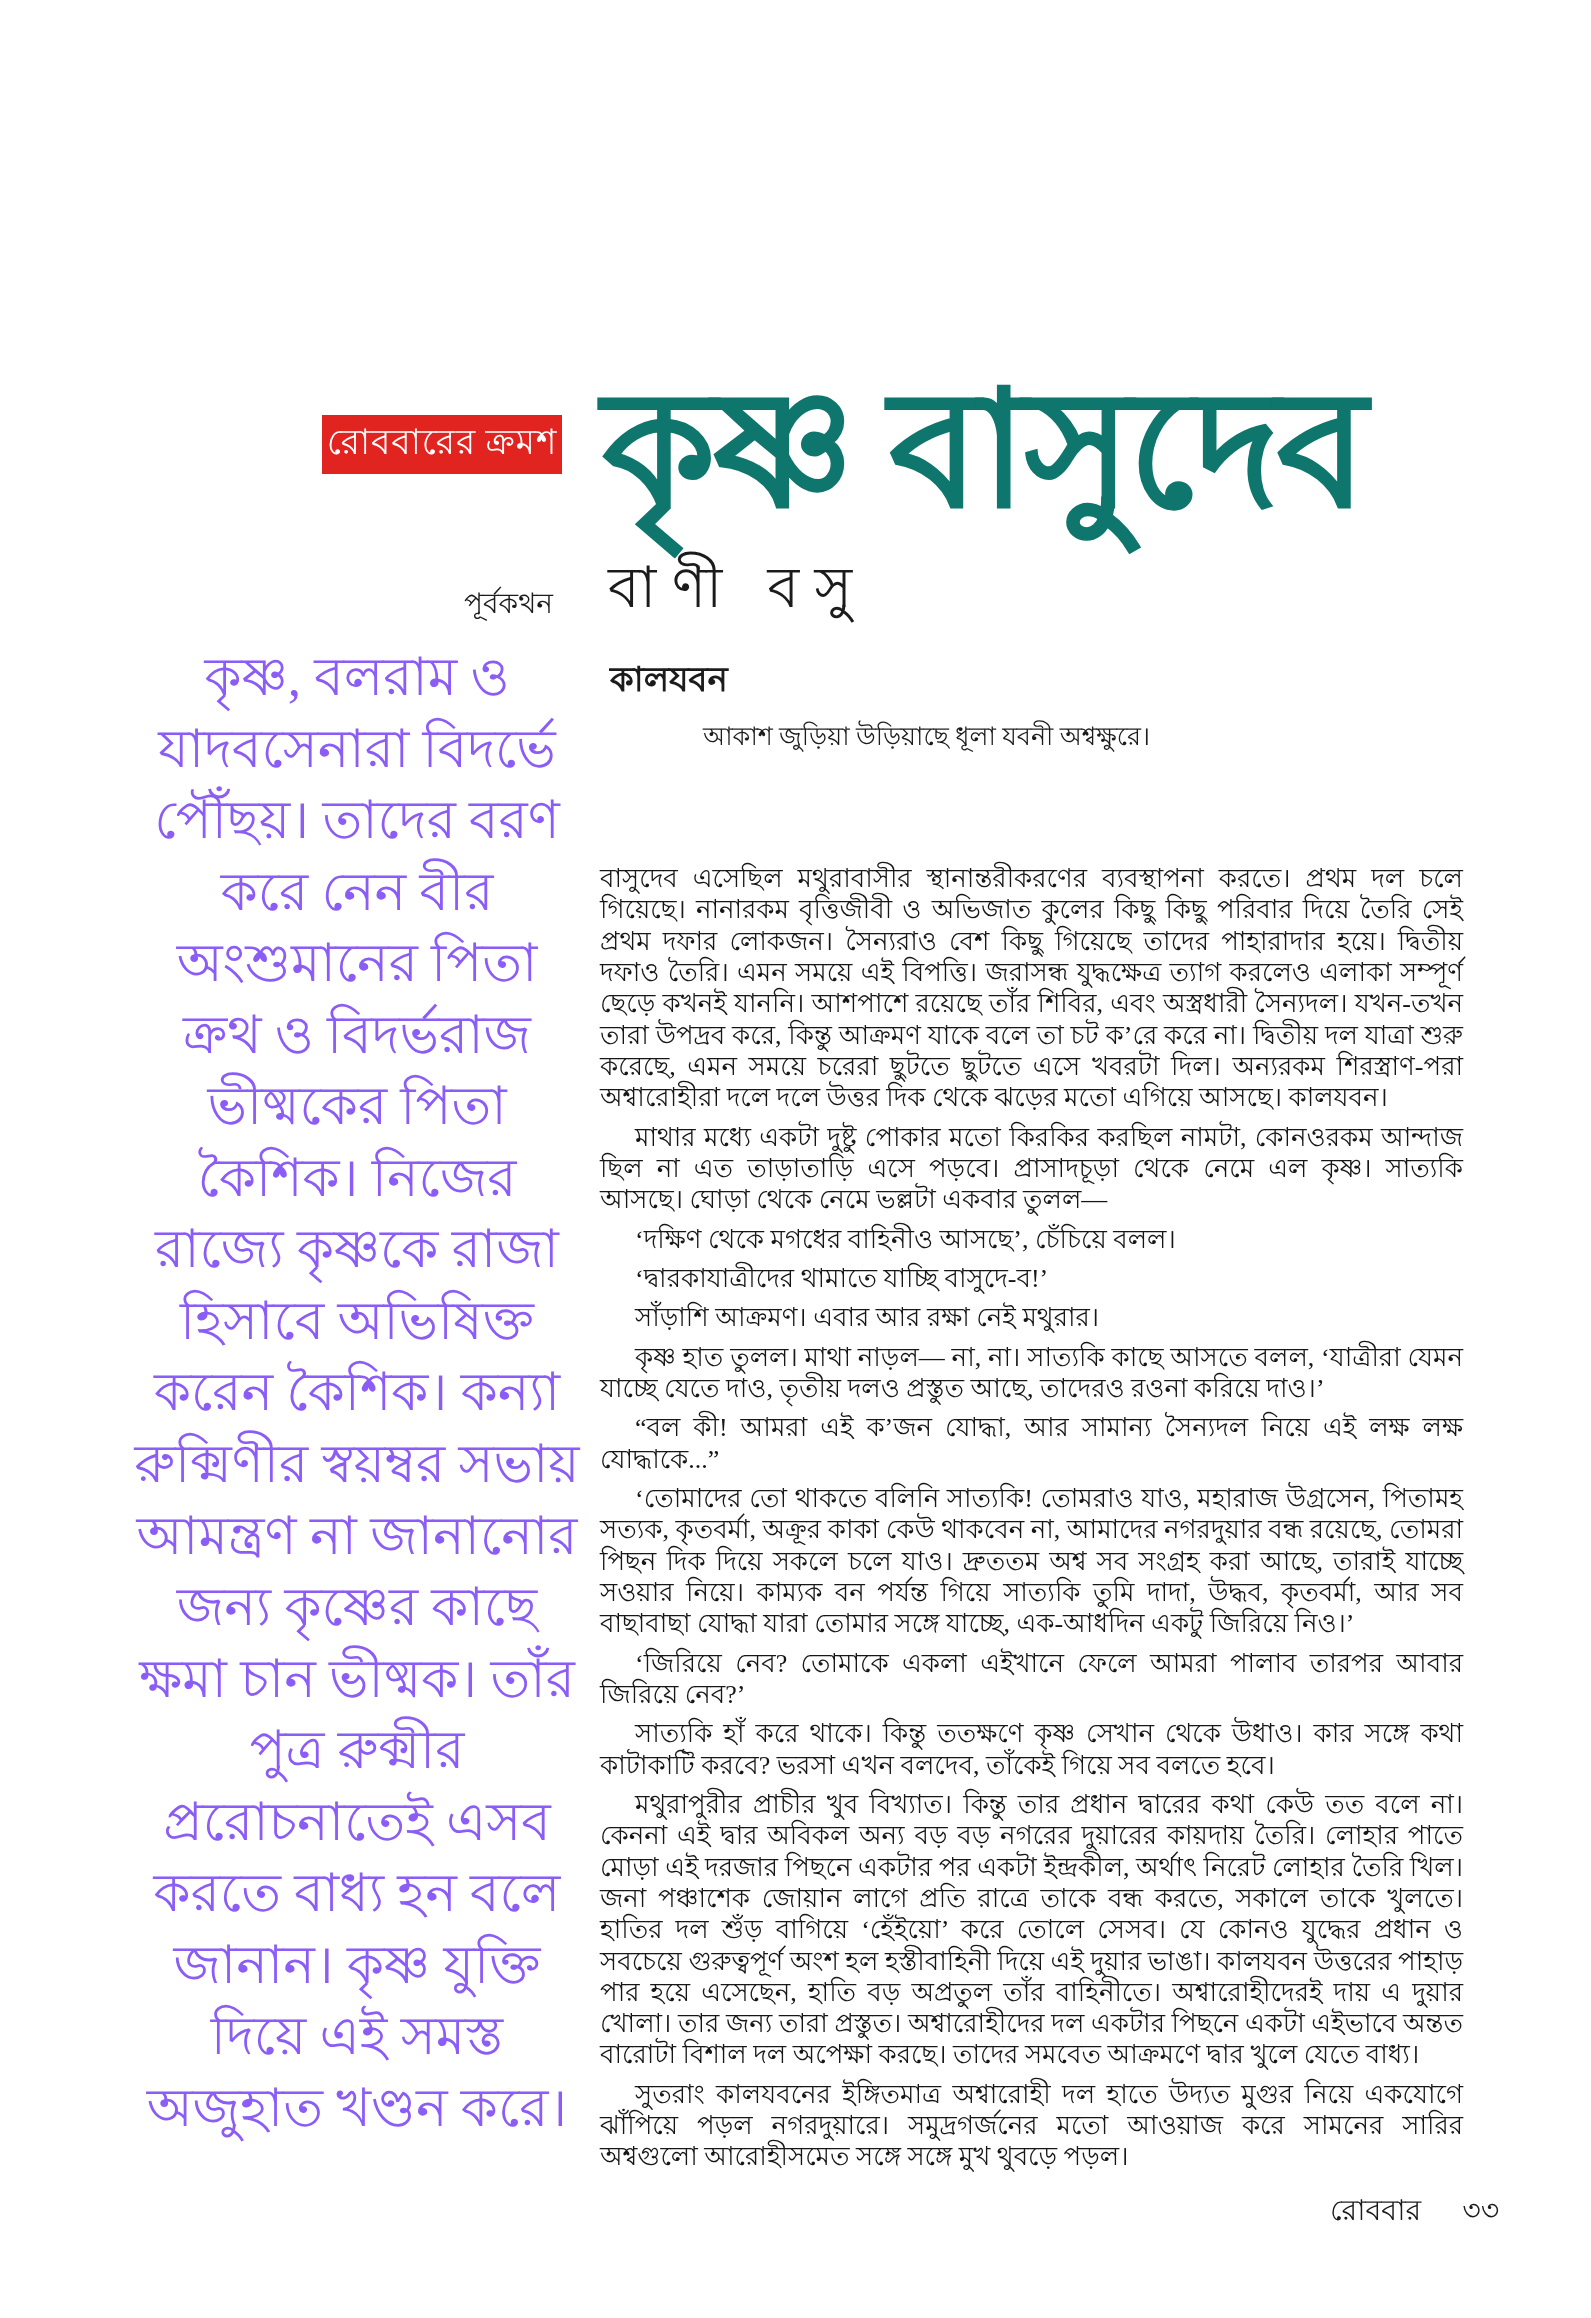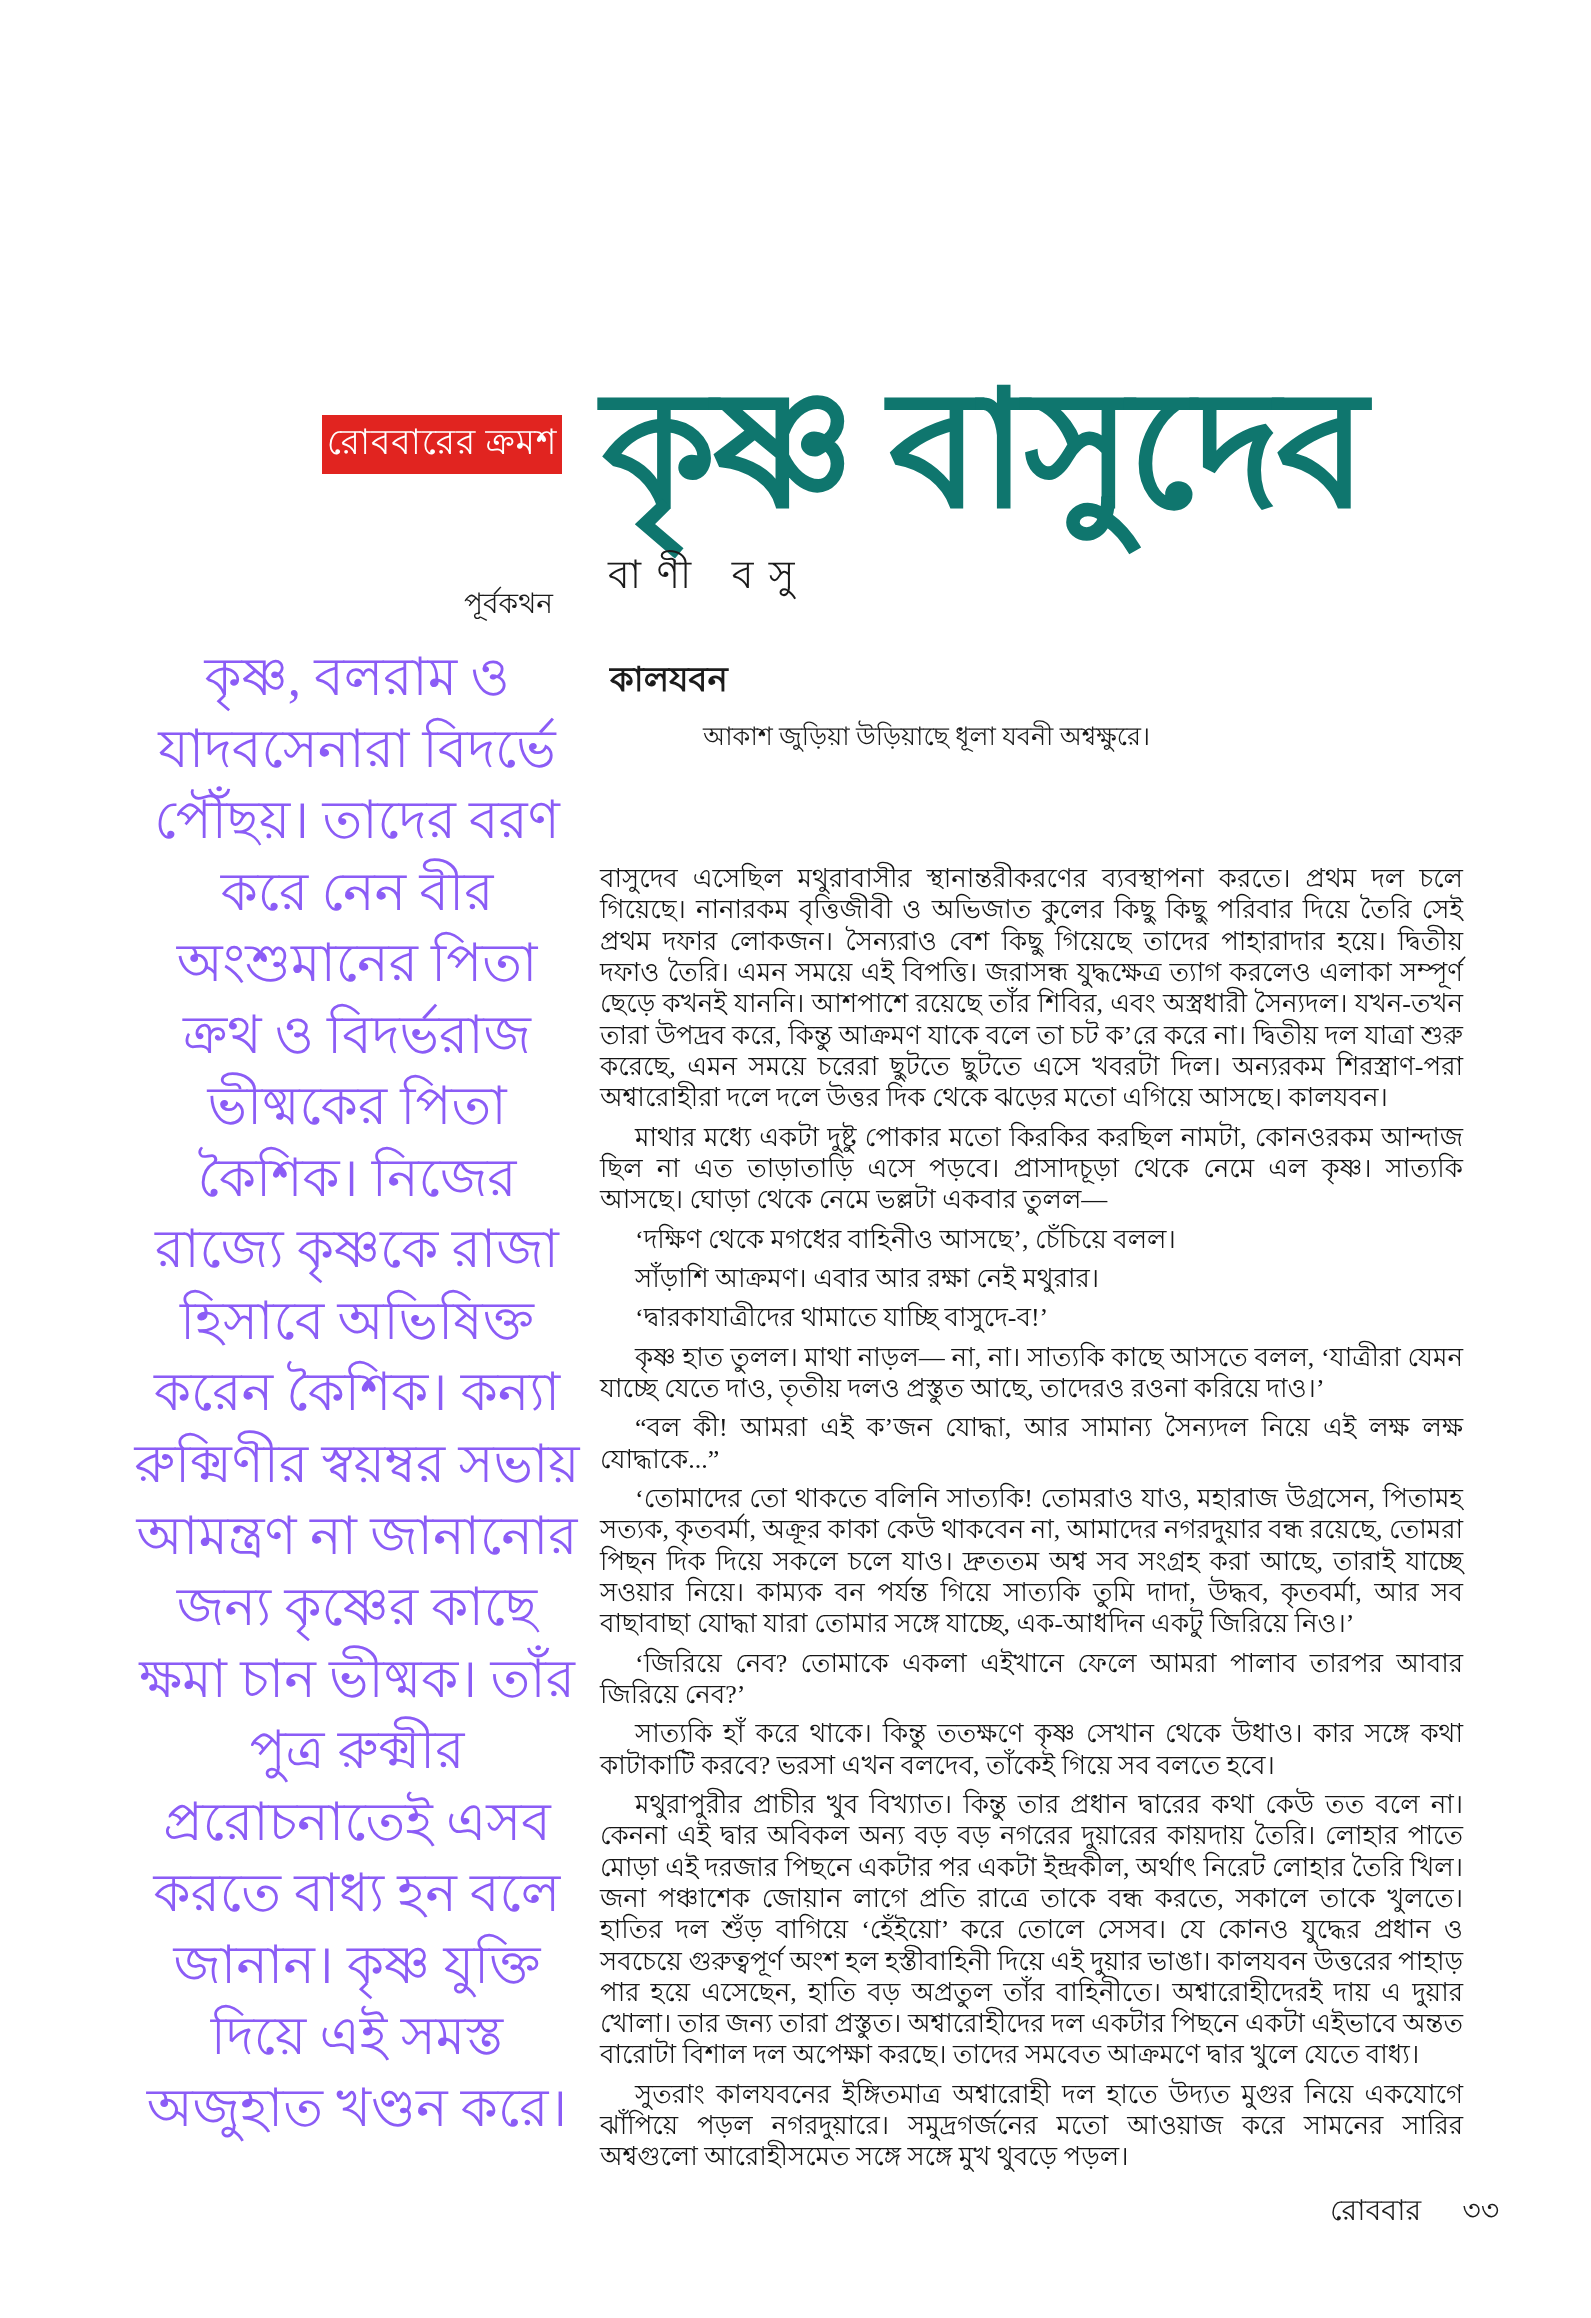--- a/index.html
+++ b/index.html
@@ -33,21 +33,21 @@
     color:#0f766e;
   }
 
   .prelude {
     position:absolute; left:456px; top:574px;
     font-size:28px; font-weight:400;
   }
 
   .author {
     position:absolute; left:600px; top:536px;
-    font-size:39px; font-weight:400;
+    font-size:57px; font-weight:400;
     letter-spacing:15.4px;
     white-space:nowrap;
   }
 
   .section-label {
     position:absolute; left:602px; top:645px;
     font-size:34px; font-weight:600;text-align:center;
   }
 
   .poem {
@@ -101,22 +101,22 @@
   <div class="poem">
       <span class="poem-line">আকাশ জুড়িয়া উড়িয়াছে ধূলা যবনী অশ্বক্ষুরে।</span>
     </div>
 
   <div class="sidebar">কৃষ্ণ, বলরাম ও যাদবসেনারা বিদর্ভে পৌঁছয়। তাদের বরণ করে নেন বীর অংশুমানের পিতা ক্রথ ও বিদর্ভরাজ ভীষ্মকের পিতা কৈশিক। নিজের রাজ্যে কৃষ্ণকে রাজা হিসাবে অভিষিক্ত করেন কৈশিক। কন্যা রুক্মিণীর স্বয়ম্বর সভায় আমন্ত্রণ না জানানোর জন্য কৃষ্ণের কাছে ক্ষমা চান ভীষ্মক। তাঁর পুত্র রুক্মীর প্ররোচনাতেই এসব করতে বাধ্য হন বলে জানান। কৃষ্ণ যুক্তি দিয়ে এই সমস্ত অজুহাত খণ্ডন করে।</div>
 
   <div class="body-col">
       <p class="para first">বাসুদেব এসেছিল মথুরাবাসীর স্থানান্তরীকরণের ব্যবস্থাপনা করতে। প্রথম দল চলে গিয়েছে। নানারকম বৃত্তিজীবী ও অভিজাত কুলের কিছু কিছু পরিবার দিয়ে তৈরি সেই প্রথম দফার লোকজন। সৈন্যরাও বেশ কিছু গিয়েছে তাদের পাহারাদার হয়ে। দ্বিতীয় দফাও তৈরি। এমন সময়ে এই বিপত্তি। জরাসন্ধ যুদ্ধক্ষেত্র ত্যাগ করলেও এলাকা সম্পূর্ণ ছেড়ে কখনই যাননি। আশপাশে রয়েছে তাঁর শিবির, এবং অস্ত্রধারী সৈন্যদল। যখন-তখন তারা উপদ্রব করে, কিন্তু আক্রমণ যাকে বলে তা চট ক’রে করে না। দ্বিতীয় দল যাত্রা শুরু করেছে, এমন সময়ে চরেরা ছুটতে ছুটতে এসে খবরটা দিল। অন্যরকম শিরস্ত্রাণ-পরা অশ্বারোহীরা দলে দলে উত্তর দিক থেকে ঝড়ের মতো এগিয়ে আসছে। কালযবন।</p>
       <p class="para">মাথার মধ্যে একটা দুষ্টু পোকার মতো কিরকির করছিল নামটা, কোনওরকম আন্দাজ ছিল না এত তাড়াতাড়ি এসে পড়বে। প্রাসাদচূড়া থেকে নেমে এল কৃষ্ণ। সাত্যকি আসছে। ঘোড়া থেকে নেমে ভল্লটা একবার তুলল—</p>
       <p class="para">‘দক্ষিণ থেকে মগধের বাহিনীও আসছে’, চেঁচিয়ে বলল।</p>
+      <p class="para">‘দ্বারকাযাত্রীদের থামাতে যাচ্ছি বাসুদে-ব!’</p>
       <p class="para">সাঁড়াশি আক্রমণ। এবার আর রক্ষা নেই মথুরার।</p>
-      <p class="para">‘দ্বারকাযাত্রীদের থামাতে যাচ্ছি বাসুদে-ব!’</p>
       <p class="para">কৃষ্ণ হাত তুলল। মাথা নাড়ল— না, না। সাত্যকি কাছে আসতে বলল, ‘যাত্রীরা যেমন যাচ্ছে যেতে দাও, তৃতীয় দলও প্রস্তুত আছে, তাদেরও রওনা করিয়ে দাও।’</p>
       <p class="para">“বল কী! আমরা এই ক’জন যোদ্ধা, আর সামান্য সৈন্যদল নিয়ে এই লক্ষ লক্ষ যোদ্ধাকে...”</p>
       <p class="para">‘তোমাদের তো থাকতে বলিনি সাত্যকি! তোমরাও যাও, মহারাজ উগ্রসেন, পিতামহ সত্যক, কৃতবর্মা, অক্রূর কাকা কেউ থাকবেন না, আমাদের নগরদুয়ার বন্ধ রয়েছে, তোমরা পিছন দিক দিয়ে সকলে চলে যাও। দ্রুততম অশ্ব সব সংগ্রহ করা আছে, তারাই যাচ্ছে সওয়ার নিয়ে। কাম্যক বন পর্যন্ত গিয়ে সাত্যকি তুমি দাদা, উদ্ধব, কৃতবর্মা, আর সব বাছাবাছা যোদ্ধা যারা তোমার সঙ্গে যাচ্ছে, এক-আধদিন একটু জিরিয়ে নিও।’</p>
       <p class="para">‘জিরিয়ে নেব? তোমাকে একলা এইখানে ফেলে আমরা পালাব তারপর আবার জিরিয়ে নেব?’</p>
       <p class="para">সাত্যকি হাঁ করে থাকে। কিন্তু ততক্ষণে কৃষ্ণ সেখান থেকে উধাও। কার সঙ্গে কথা কাটাকাটি করবে? ভরসা এখন বলদেব, তাঁকেই গিয়ে সব বলতে হবে।</p>
       <p class="para">মথুরাপুরীর প্রাচীর খুব বিখ্যাত। কিন্তু তার প্রধান দ্বারের কথা কেউ তত বলে না। কেননা এই দ্বার অবিকল অন্য বড় বড় নগরের দুয়ারের কায়দায় তৈরি। লোহার পাতে মোড়া এই দরজার পিছনে একটার পর একটা ইন্দ্রকীল, অর্থাৎ নিরেট লোহার তৈরি খিল। জনা পঞ্চাশেক জোয়ান লাগে প্রতি রাত্রে তাকে বন্ধ করতে, সকালে তাকে খুলতে। হাতির দল শুঁড় বাগিয়ে ‘হেঁইয়ো’ করে তোলে সেসব। যে কোনও যুদ্ধের প্রধান ও সবচেয়ে গুরুত্বপূর্ণ অংশ হল হস্তীবাহিনী দিয়ে এই দুয়ার ভাঙা। কালযবন উত্তরের পাহাড় পার হয়ে এসেছেন, হাতি বড় অপ্রতুল তাঁর বাহিনীতে। অশ্বারোহীদেরই দায় এ দুয়ার খোলা। তার জন্য তারা প্রস্তুত। অশ্বারোহীদের দল একটার পিছনে একটা এইভাবে অন্তত বারোটা বিশাল দল অপেক্ষা করছে। তাদের সমবেত আক্রমণে দ্বার খুলে যেতে বাধ্য।</p>
       <p class="para">সুতরাং কালযবনের ইঙ্গিতমাত্র অশ্বারোহী দল হাতে উদ্যত মুগুর নিয়ে একযোগে ঝাঁপিয়ে পড়ল নগরদুয়ারে। সমুদ্রগর্জনের মতো আওয়াজ করে সামনের সারির অশ্বগুলো আরোহীসমেত সঙ্গে সঙ্গে মুখ থুবড়ে পড়ল।</p>
     </div>
 
   <div class="footer">

